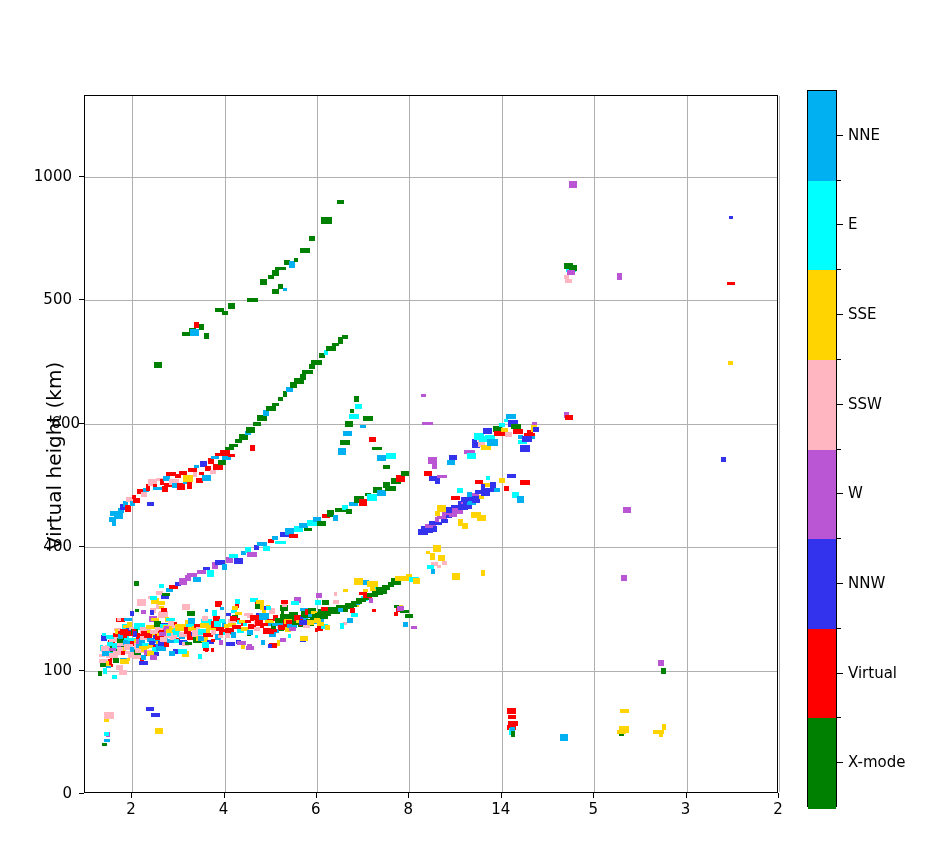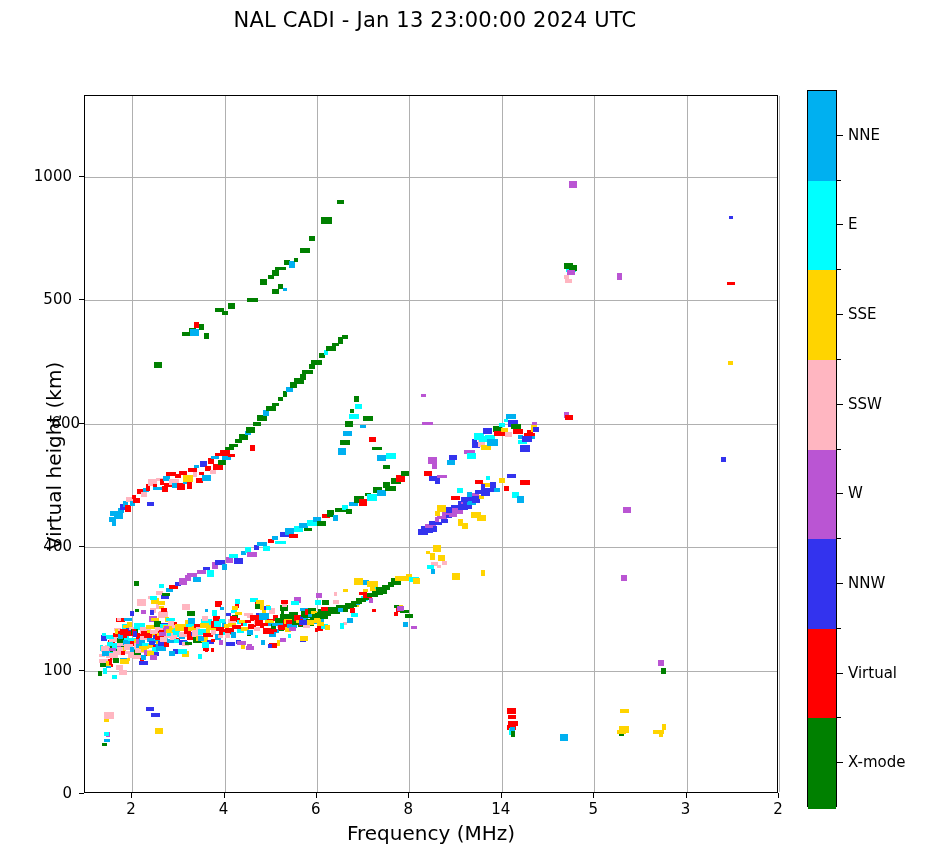--- a/index.html
+++ b/index.html
@@ -46,21 +46,20 @@
   .cbseg{position:absolute;left:0;width:100%;}
   .cbtick{position:absolute;left:837px;width:6px;height:1px;background:#000;}
   .cbsep{position:absolute;left:837px;width:4px;height:1px;background:#000;}
   .cblabel{position:absolute;left:848px;font-size:15px;color:#000;white-space:nowrap;}
 </style>
 </head>
 <body>
 
 <div id="root">
 
-  <div id="plot-title">NAL CADI - Jan 13 23:00:00 2024 UTC</div>
 
   <div id="plot-frame">
     <div id="grid-layer">
         <div class="gridline-v" style="left: 47.1px;"></div>
         <div class="gridline-v" style="left: 139.5px;"></div>
         <div class="gridline-v" style="left: 231.9px;"></div>
         <div class="gridline-v" style="left: 324.4px;"></div>
         <div class="gridline-v" style="left: 416.8px;"></div>
         <div class="gridline-v" style="left: 509.2px;"></div>
         <div class="gridline-v" style="left: 601.6px;"></div>
@@ -854,21 +853,20 @@
       <div class="tick-y" style="top: 546.1px;"></div>
       <div class="yticklabel" style="left: 24px; top: 537.1px;">400</div>
       <div class="tick-y" style="top: 422.7px;"></div>
       <div class="yticklabel" style="left: 32px; top: 413.7px;">600</div>
       <div class="tick-y" style="top: 299.3px;"></div>
       <div class="yticklabel" style="left: 24px; top: 290.3px;">500</div>
       <div class="tick-y" style="top: 175.8px;"></div>
       <div class="yticklabel" style="left: 24px; top: 166.8px;">1000</div>
     </div>
 
-  <div id="xlabel">Frequency (MHz)</div>
   <div id="ylabel">Virtual height (km)</div>
 
   <div id="colorbar">
       <div class="cbseg" style="top: 0px; height: 90.22px; background: rgb(0, 176, 240);"></div>
       <div class="cbseg" style="top: 89.63px; height: 90.22px; background: rgb(0, 255, 255);"></div>
       <div class="cbseg" style="top: 179.25px; height: 90.22px; background: rgb(255, 212, 0);"></div>
       <div class="cbseg" style="top: 268.88px; height: 90.22px; background: rgb(255, 182, 193);"></div>
       <div class="cbseg" style="top: 358.5px; height: 90.22px; background: rgb(186, 85, 211);"></div>
       <div class="cbseg" style="top: 448.13px; height: 90.22px; background: rgb(51, 51, 238);"></div>
       <div class="cbseg" style="top: 537.75px; height: 90.22px; background: rgb(255, 0, 0);"></div>

